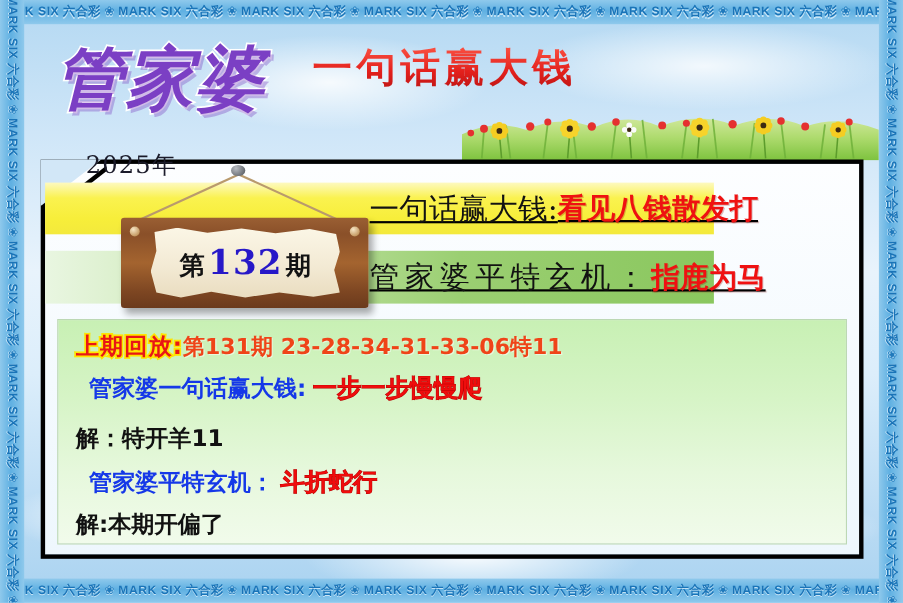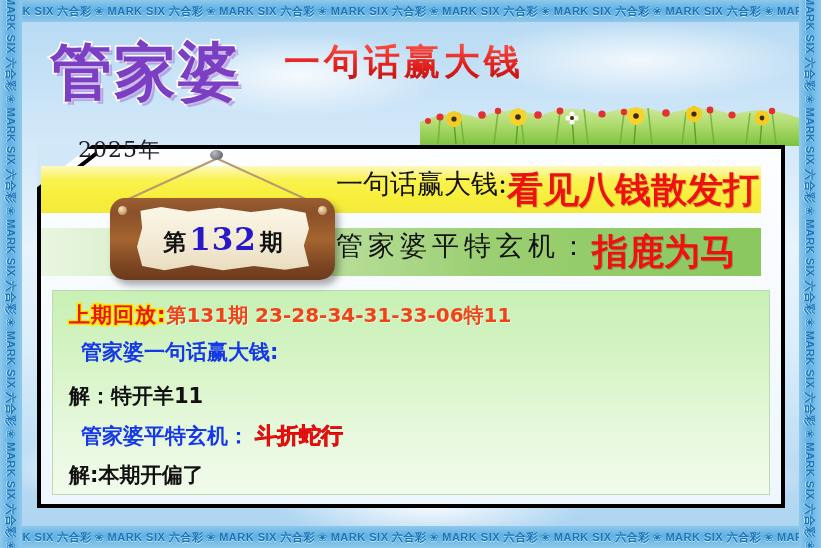--- a/index.html
+++ b/index.html
@@ -37,21 +37,21 @@
   .bord-top .bstrip,.bord-bottom .bstrip{left:-4px;top:0;}
   .bord-left .bstrip{transform-origin:0 0;transform:rotate(90deg);left:22px;top:-4px;}
   .bord-right .bstrip{transform-origin:0 0;transform:rotate(90deg);left:22px;top:-4px;}
   .bstrip i{font-style:normal;padding:0 3px;opacity:.9;}
 
   
   .masthead{position:absolute;left:22px;top:22px;width:777px;height:118px;z-index:3;}
   .logo-cn{
     position:absolute;left:28px;top:8px;
     font-family:"DejaVu Sans","Liberation Sans",sans-serif;
-    font-size:62px;font-weight:bold;
+    font-size:62px;font-weight:bold;font-style:italic;
     color:#7b3fc4;letter-spacing:2px;
     -webkit-text-stroke:3px #ffffff;
     paint-order:stroke fill;
     text-shadow:3px 3px 0 rgba(120,60,190,.35);
   }
   .logo-sub{
     position:absolute;left:262px;top:16px;
     font-family:"DejaVu Serif","Liberation Serif",serif;
     font-size:36px;font-weight:bold;letter-spacing:4px;
     background:linear-gradient(180deg,#ff5b4a 0%,#e3201c 55%,#b21212 100%);
@@ -94,21 +94,21 @@
   
   .hang{position:absolute;left:100px;top:150px;width:250px;height:140px;z-index:8;}
   .nailhead{
     position:absolute;left:110px;top:0px;width:13px;height:10px;border-radius:50%;
     background:radial-gradient(circle at 35% 30%,#b9bcc2,#6c7076 70%,#4d5156);
   }
   .plaque{
     position:absolute;left:10px;top:48px;width:225px;height:82px;
     background:
       linear-gradient(180deg,#9a5f33 0%,#8a5029 18%,#a4642f 50%,#7d4622 82%,#6b3a1c 100%);
-    border-radius:15px;
+    border-radius:3px;
     box-shadow:4px 5px 7px rgba(0,0,0,.33);
   }
   .plaque:before,.plaque:after{
     content:"";position:absolute;width:9px;height:9px;border-radius:50%;top:8px;
     background:radial-gradient(circle at 35% 30%,#f6e6c8,#c49a63 70%,#8d6a3a);
   }
   .plaque:before{left:8px;}
   .plaque:after{right:8px;}
   .paper{
     position:absolute;left:27px;top:9px;width:172px;height:64px;
@@ -120,42 +120,43 @@
   .period{
     font-family:"DejaVu Serif","Liberation Serif",serif;
     font-size:27px;font-weight:bold;white-space:nowrap;letter-spacing:0;
   }
   .period .cn{color:#121212;font-size:23px;}
   .period .num{color:#2718c8;font-size:31px;padding:0 3px;letter-spacing:1px;}
   .rope{position:absolute;left:0;top:0;width:250px;height:140px;pointer-events:none;}
 
   
   .band{
-    position:absolute;left:41px;width:720px;
-    display:flex;align-items:flex-start;box-sizing:border-box;
+    position:absolute;left:41px;width:608px;
+    display:flex;align-items:center;box-sizing:border-box;
     z-index:6;
+    text-decoration:underline;
   }
   .band-yellow{
     top:166px;height:47px;
     background:linear-gradient(180deg,#fdf9c0 0%,#faf24f 30%,#f7ee3a 70%,#f3e93c 100%);
     padding-left:295px;
   }
   .band-green{
     top:228px;height:48px;
     background:linear-gradient(90deg,#e9f6e1 0%,#c9e7b0 28%,#9bcf72 62%,#8ac75e 100%);
     padding-left:295px;
   }
   .bl-lead{
     font-family:"DejaVu Serif","Liberation Serif",serif;
     font-size:27px;color:#121212;white-space:nowrap;
   }
   .band-green .bl-lead{letter-spacing:5px;}
   .bl-ans{
     font-family:"DejaVu Sans","Liberation Sans",sans-serif;
-    font-size:36px;font-weight:bold;color:#ef1111;white-space:nowrap;
+    font-size:26px;font-weight:bold;color:#ef1111;white-space:nowrap;
     text-shadow:1px 1px 0 rgba(120,0,0,.25);
   }
 
   
   .gbox{
     position:absolute;left:52px;top:290px;width:718px;height:205px;z-index:6;
     box-sizing:border-box;
     border:1px solid #bcd8b4;
     background:linear-gradient(180deg,#c8f0b4 0%,#d6f4c6 35%,#e6f8dc 68%,#f1fbeb 100%);
     padding:8px 16px 0 16px;
@@ -346,20 +347,21 @@
     <span class="bl-ans">指鹿为马</span>
   </div>
 
   <div class="gbox">
     <div class="grow r1">
       <span class="lbl-replay">上期回放:</span>
       <span class="val-replay">第131期 23-28-34-31-33-06特11</span>
     </div>
     <div class="grow r2">
       <span class="lbl-blue">管家婆一句话赢大钱:</span>
+      <span class="val-red">一步一步慢慢爬</span>
     </div>
     <div class="grow r3">
       <span class="lbl-black">解：特开羊11</span>
     </div>
     <div class="grow r4">
       <span class="lbl-blue">管家婆平特玄机：</span>
       <span class="val-red">斗折蛇行</span>
     </div>
     <div class="grow r5">
       <span class="lbl-black">解:本期开偏了</span>

